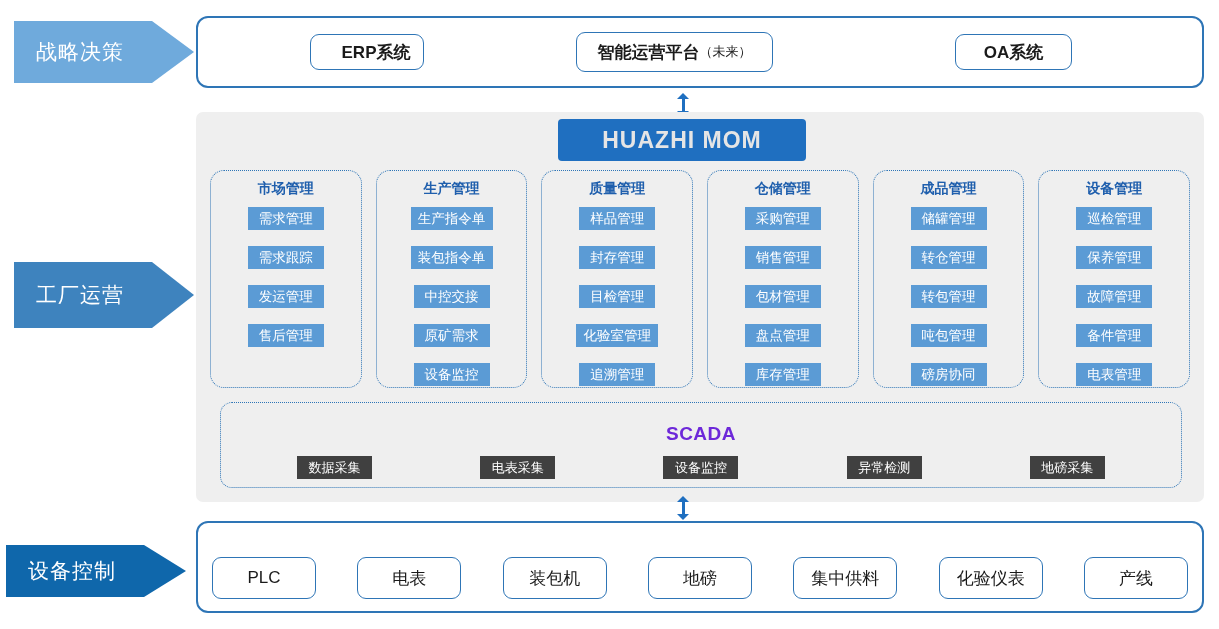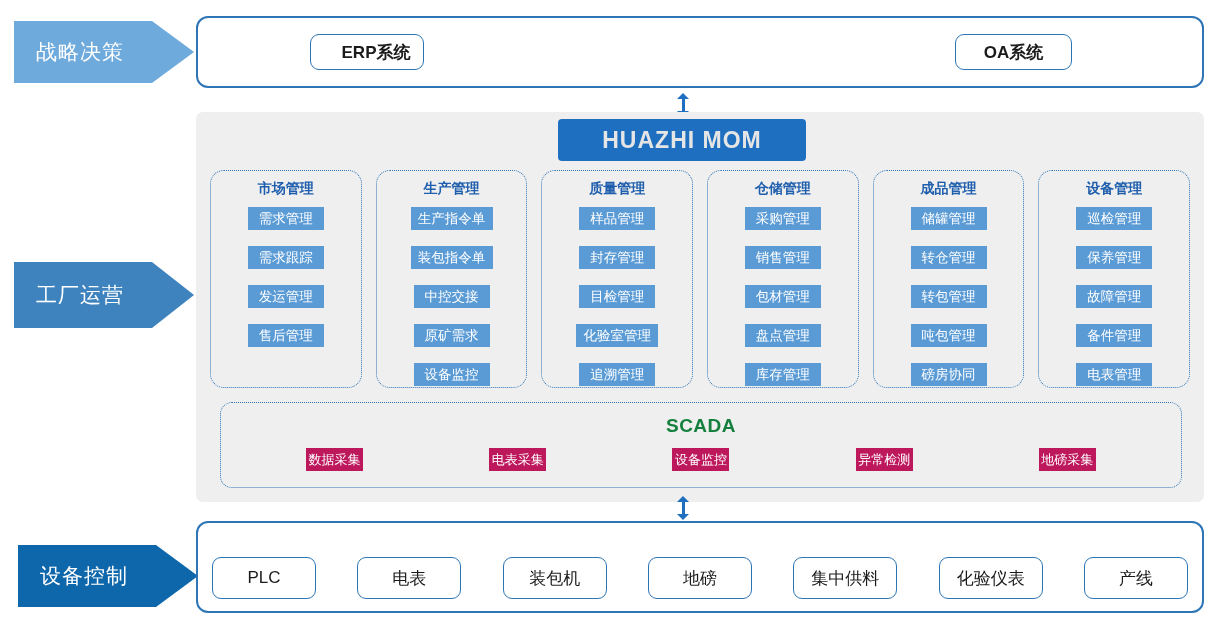--- a/index.html
+++ b/index.html
@@ -12,21 +12,21 @@
 
   
   .tier-arrow{
     position:absolute;display:flex;align-items:center;
     color:#ffffff;font-weight:normal;font-size:21px;letter-spacing:1px;
     padding-left:22px;box-sizing:border-box;
     clip-path:polygon(0 0, calc(100% - 42px) 0, 100% 50%, calc(100% - 42px) 100%, 0 100%);
   }
   #tier-arrow-0{left:14px;top:21px;width:180px;height:62px;background:#6FAADC;}
   #tier-arrow-1{left:14px;top:262px;width:180px;height:66px;background:#3E83BE;}
-  #tier-arrow-2{left:18px;top:545px;width:180px;height:62px;background:#0F67AB;}
+  #tier-arrow-2{left:6px;top:545px;width:180px;height:52px;background:#0F67AB;}
 
   
   .outer-box{
     position:absolute;background:#ffffff;border:2px solid #2E75B6;border-radius:12px;
     box-sizing:border-box;
   }
   #strategy-box{left:196px;top:16px;width:1008px;height:72px;}
   #device-box{left:196px;top:521px;width:1008px;height:92px;}
 
   
@@ -80,30 +80,30 @@
     white-space:nowrap;box-sizing:border-box;
   }
   .mod-item.wide{width:82px;}
 
   
   #scada-band{
     position:absolute;left:220px;top:402px;width:962px;height:86px;
     border:1.6px dotted #2E75B6;border-radius:12px;box-sizing:border-box;
   }
   #scada-title{
-    text-align:center;font-weight:bold;font-size:19px;color:#15803d;
-    margin-top:12px;letter-spacing:.5px;
+    text-align:center;font-weight:bold;font-size:19px;color:#6d28d9;
+    margin-top:20px;letter-spacing:.5px;
   }
   #scada-items{
     display:flex;justify-content:space-around;align-items:center;
     margin-top:11px;padding:0 22px;
   }
   .scada-item{
-    background:#be185d;color:#fff;font-size:13px;
-    width:57px;height:23px;display:flex;align-items:center;justify-content:center;
+    background:#404040;color:#fff;font-size:13px;
+    width:75px;height:23px;display:flex;align-items:center;justify-content:center;
     white-space:nowrap;
   }
 
   
   #device-title{
     position:absolute;left:0;top:529px;width:1219px;text-align:center;
     font-weight:bold;font-size:17px;color:#1a1a1a;
   }
   #device-items{
     position:absolute;left:212px;top:556px;width:976px;height:44px;
@@ -127,20 +127,24 @@
   <div class="tier-arrow" id="tier-arrow-1">
     <span>工厂运营</span>
   </div>
   <div class="tier-arrow" id="tier-arrow-2">
     <span>设备控制</span>
   </div>
 
   <div class="outer-box" id="strategy-box"></div>
   <div class="sys-pill" id="sys-pill-0">
     <span>ERP系统</span>
+  </div>
+  <div class="sys-pill" id="sys-pill-1">
+    <span>智能运营平台</span>
+    <span class="suffix">（未来）</span>
   </div>
   <div class="sys-pill" id="sys-pill-2">
     <span>OA系统</span>
   </div>
 
   <div class="v-arrow" id="connector-top">
     <div class="shaft"></div>
     <div class="head up"></div>
     <div class="head down"></div>
   </div>

